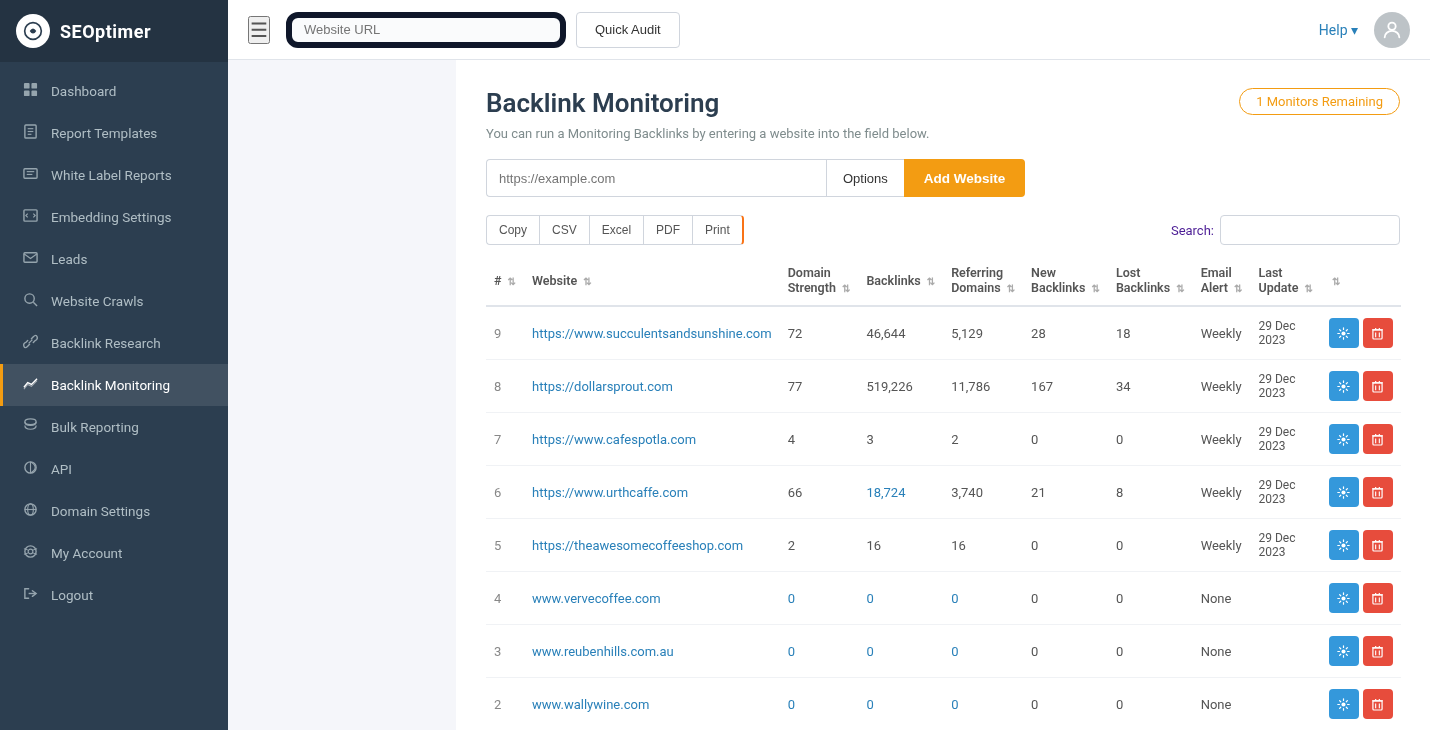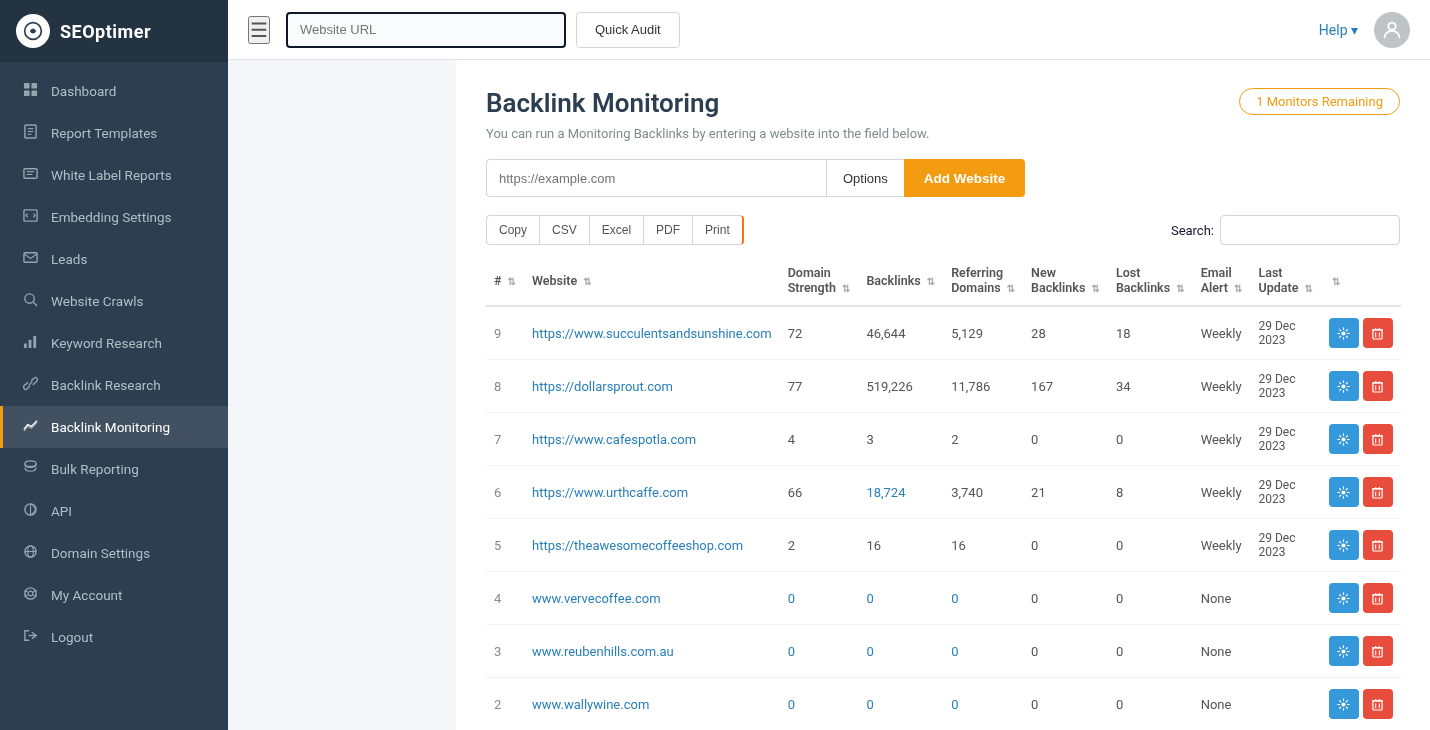--- a/index.html
+++ b/index.html
@@ -84,22 +84,22 @@
     }
     .topbar-hamburger {
       font-size: 20px;
       cursor: pointer;
       color: #555;
       margin-right: 6px;
     }
     .topbar-url-input {
       width: 280px;
       height: 36px;
-      border: 2px solid #0f172a;
-      border-radius: 4px;
+      border: 6px solid #0f172a;
+      border-radius: 12px;
       padding: 0 12px;
       font-size: 13px;
       color: #888;
       background: #fafbfc;
       outline: none;
     }
     .topbar-quick-audit {
       height: 36px;
       padding: 0 18px;
       border: 1px solid #d0d5dd;
@@ -225,21 +225,21 @@
       font-size: 12px;
       cursor: pointer;
       color: #555;
       border-right: none;
     }
     .export-btn:first-child { border-radius: 4px 0 0 4px; }
     .export-btn:last-of-type { border-right: 2px solid #f97316; border-radius: 0 4px 4px 0; }
     .search-label {
       margin-left: auto;
       font-size: 13px;
-      color: #0f172a;
+      color: #4c1d95;
       margin-right: 6px;
     }
     .search-input {
       height: 30px;
       width: 180px;
       border: 1px solid #d0d5dd;
       border-radius: 4px;
       padding: 0 8px;
       font-size: 13px;
       outline: none;
@@ -364,28 +364,20 @@
             <polyline points="1,4 8,9 15,4" stroke="currentColor" stroke-width="1.2" fill="none"></polyline>
           </svg></span>
       <span>Leads</span>
     </div>
       <div class="sidebar-item">
       <span class="icon"><svg width="15" height="15" viewBox="0 0 16 16" fill="currentColor">
             <circle cx="7" cy="7" r="5" fill="none" stroke="currentColor" stroke-width="1.5"></circle>
             <line x1="11" y1="11" x2="15" y2="15" stroke="currentColor" stroke-width="1.5"></line>
           </svg></span>
       <span>Website Crawls</span>
-    </div>
-      <div class="sidebar-item">
-      <span class="icon"><svg width="15" height="15" viewBox="0 0 16 16" fill="currentColor">
-            <rect x="1" y="10" width="3" height="5" rx="0.5"></rect>
-            <rect x="6" y="6" width="3" height="9" rx="0.5"></rect>
-            <rect x="11" y="2" width="3" height="13" rx="0.5"></rect>
-          </svg></span>
-      <span>Keyword Research</span>
     </div>
       <div class="sidebar-item">
       <span class="icon"><svg width="15" height="15" viewBox="0 0 16 16" fill="currentColor">
             <path d="M9 5 L11 3 Q14 0 15 3 Q16 6 13 7 L11 9" stroke="currentColor" stroke-width="1.5" fill="none" stroke-linecap="round"></path>
             <path d="M7 11 L5 13 Q2 16 1 13 Q0 10 3 9 L5 7" stroke="currentColor" stroke-width="1.5" fill="none" stroke-linecap="round"></path>
             <line x1="6" y1="10" x2="10" y2="6" stroke="currentColor" stroke-width="1.5"></line>
           </svg></span>
       <span>Backlink Research</span>
     </div>
       <div class="sidebar-item active">

